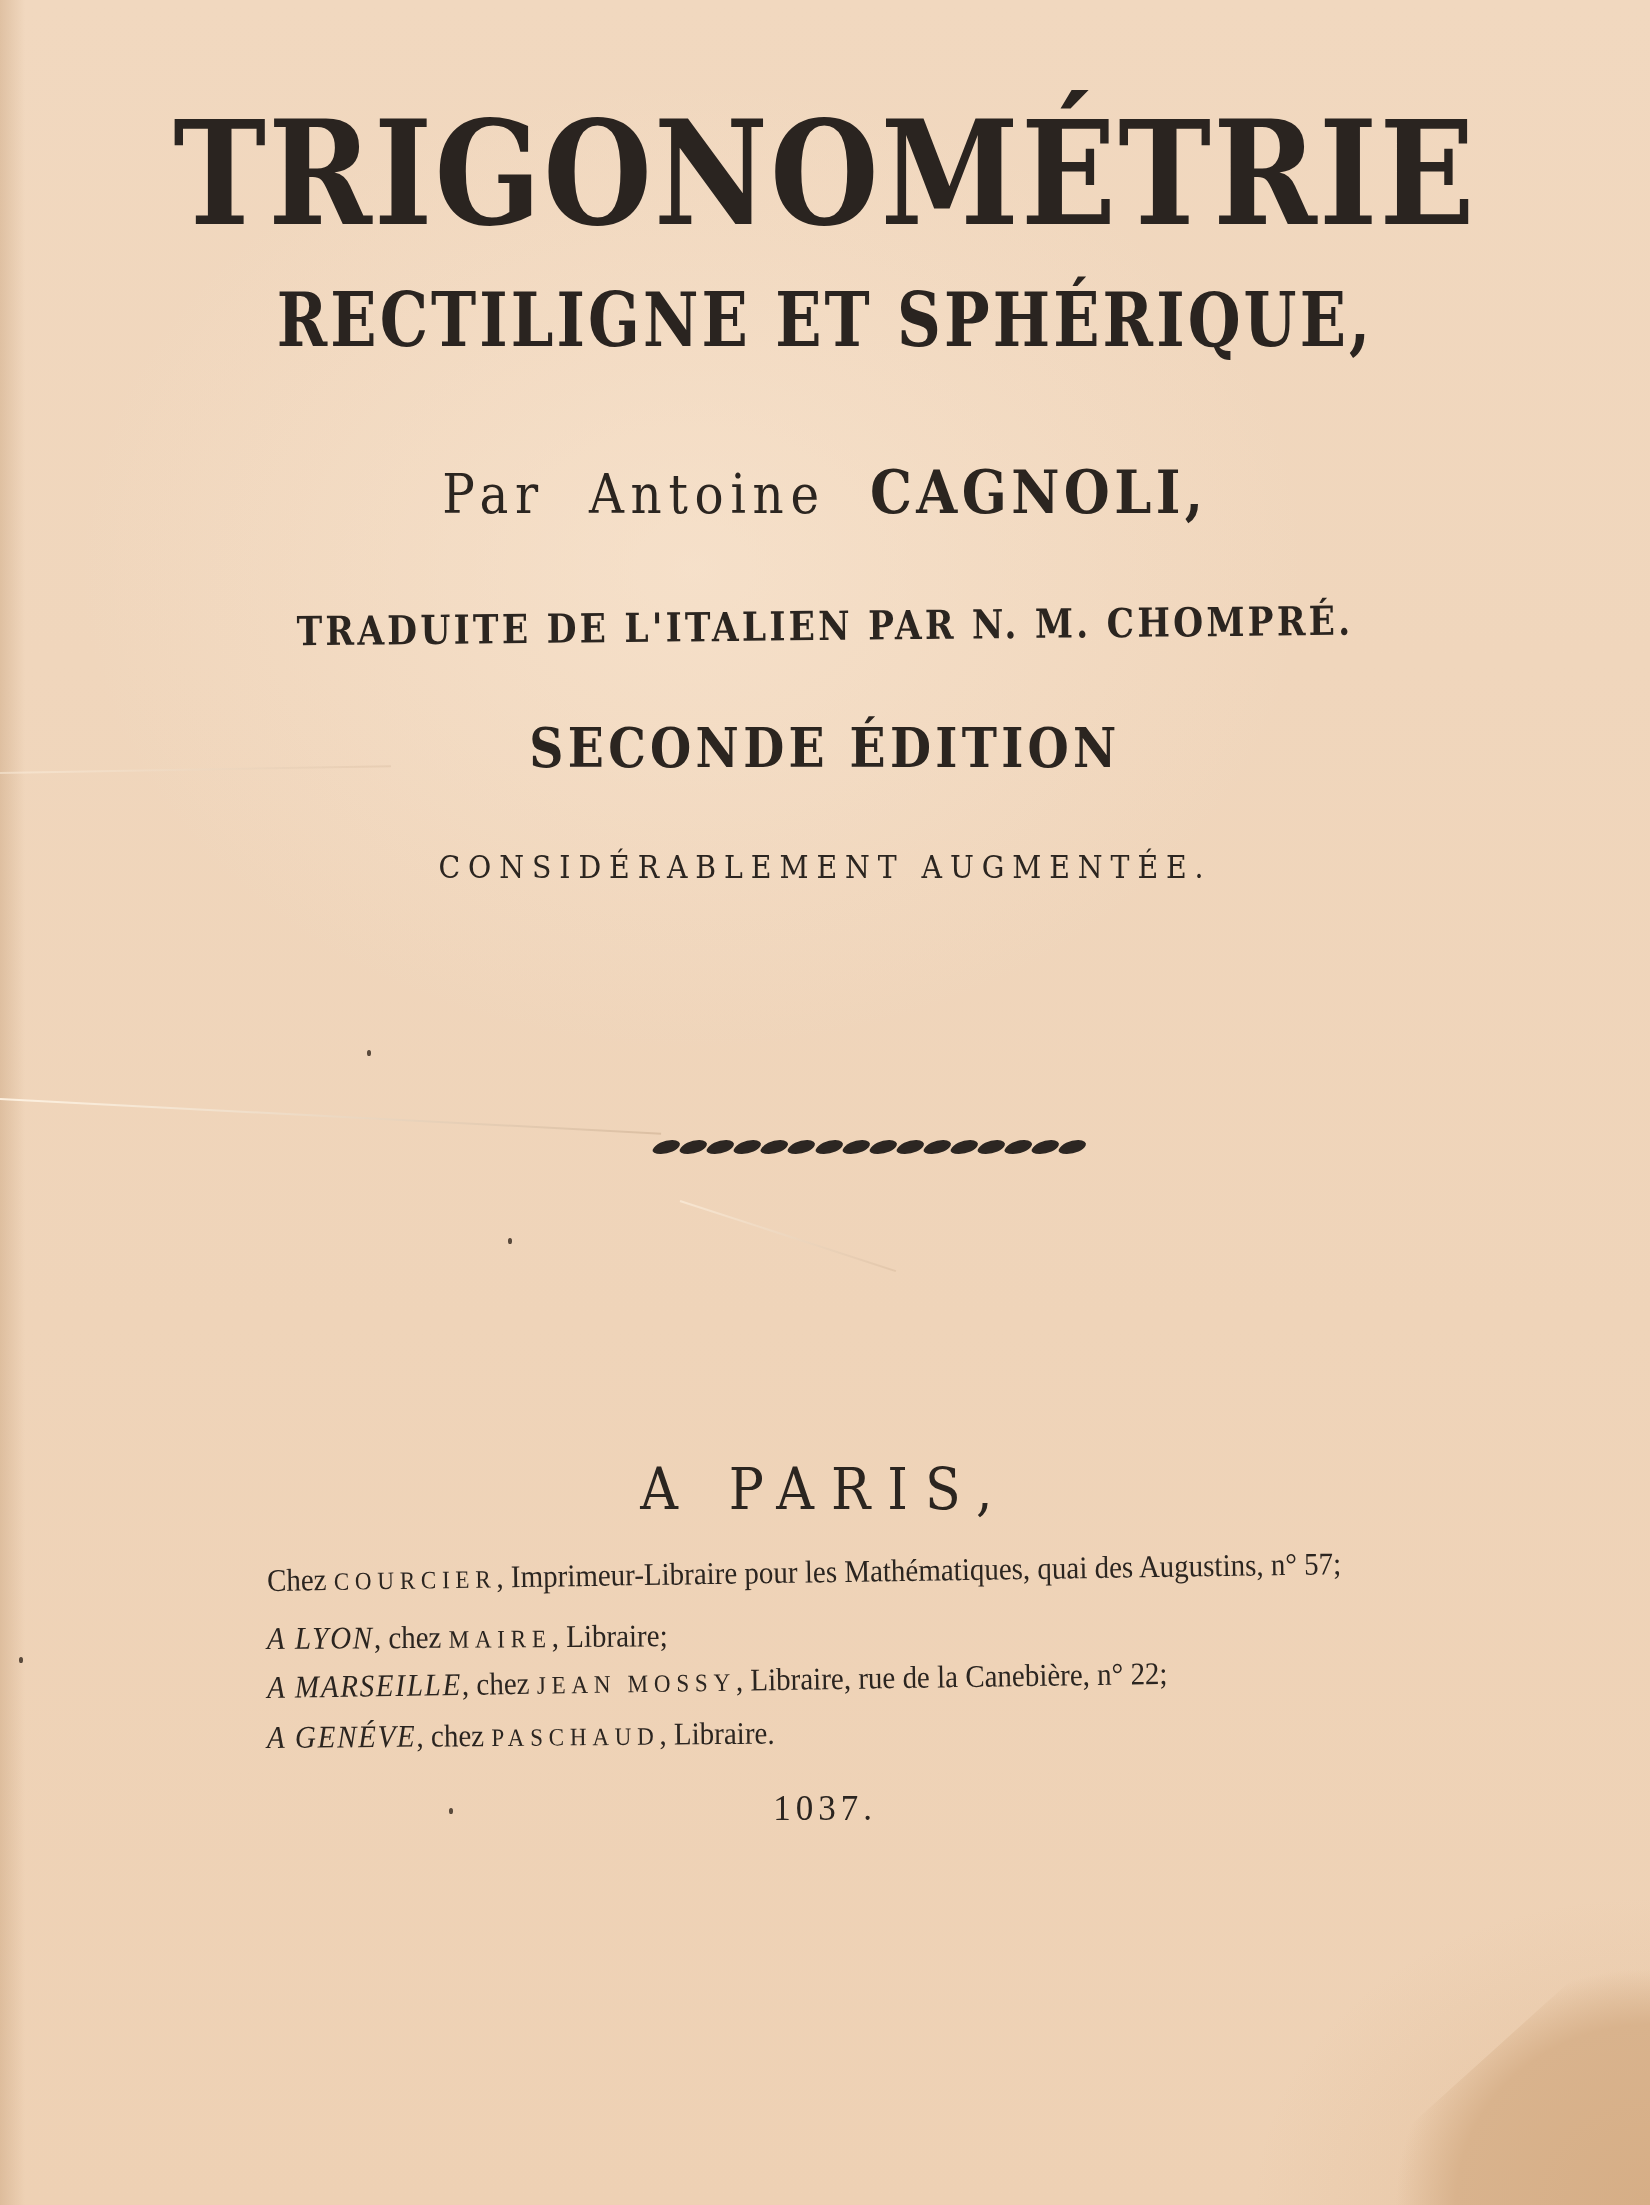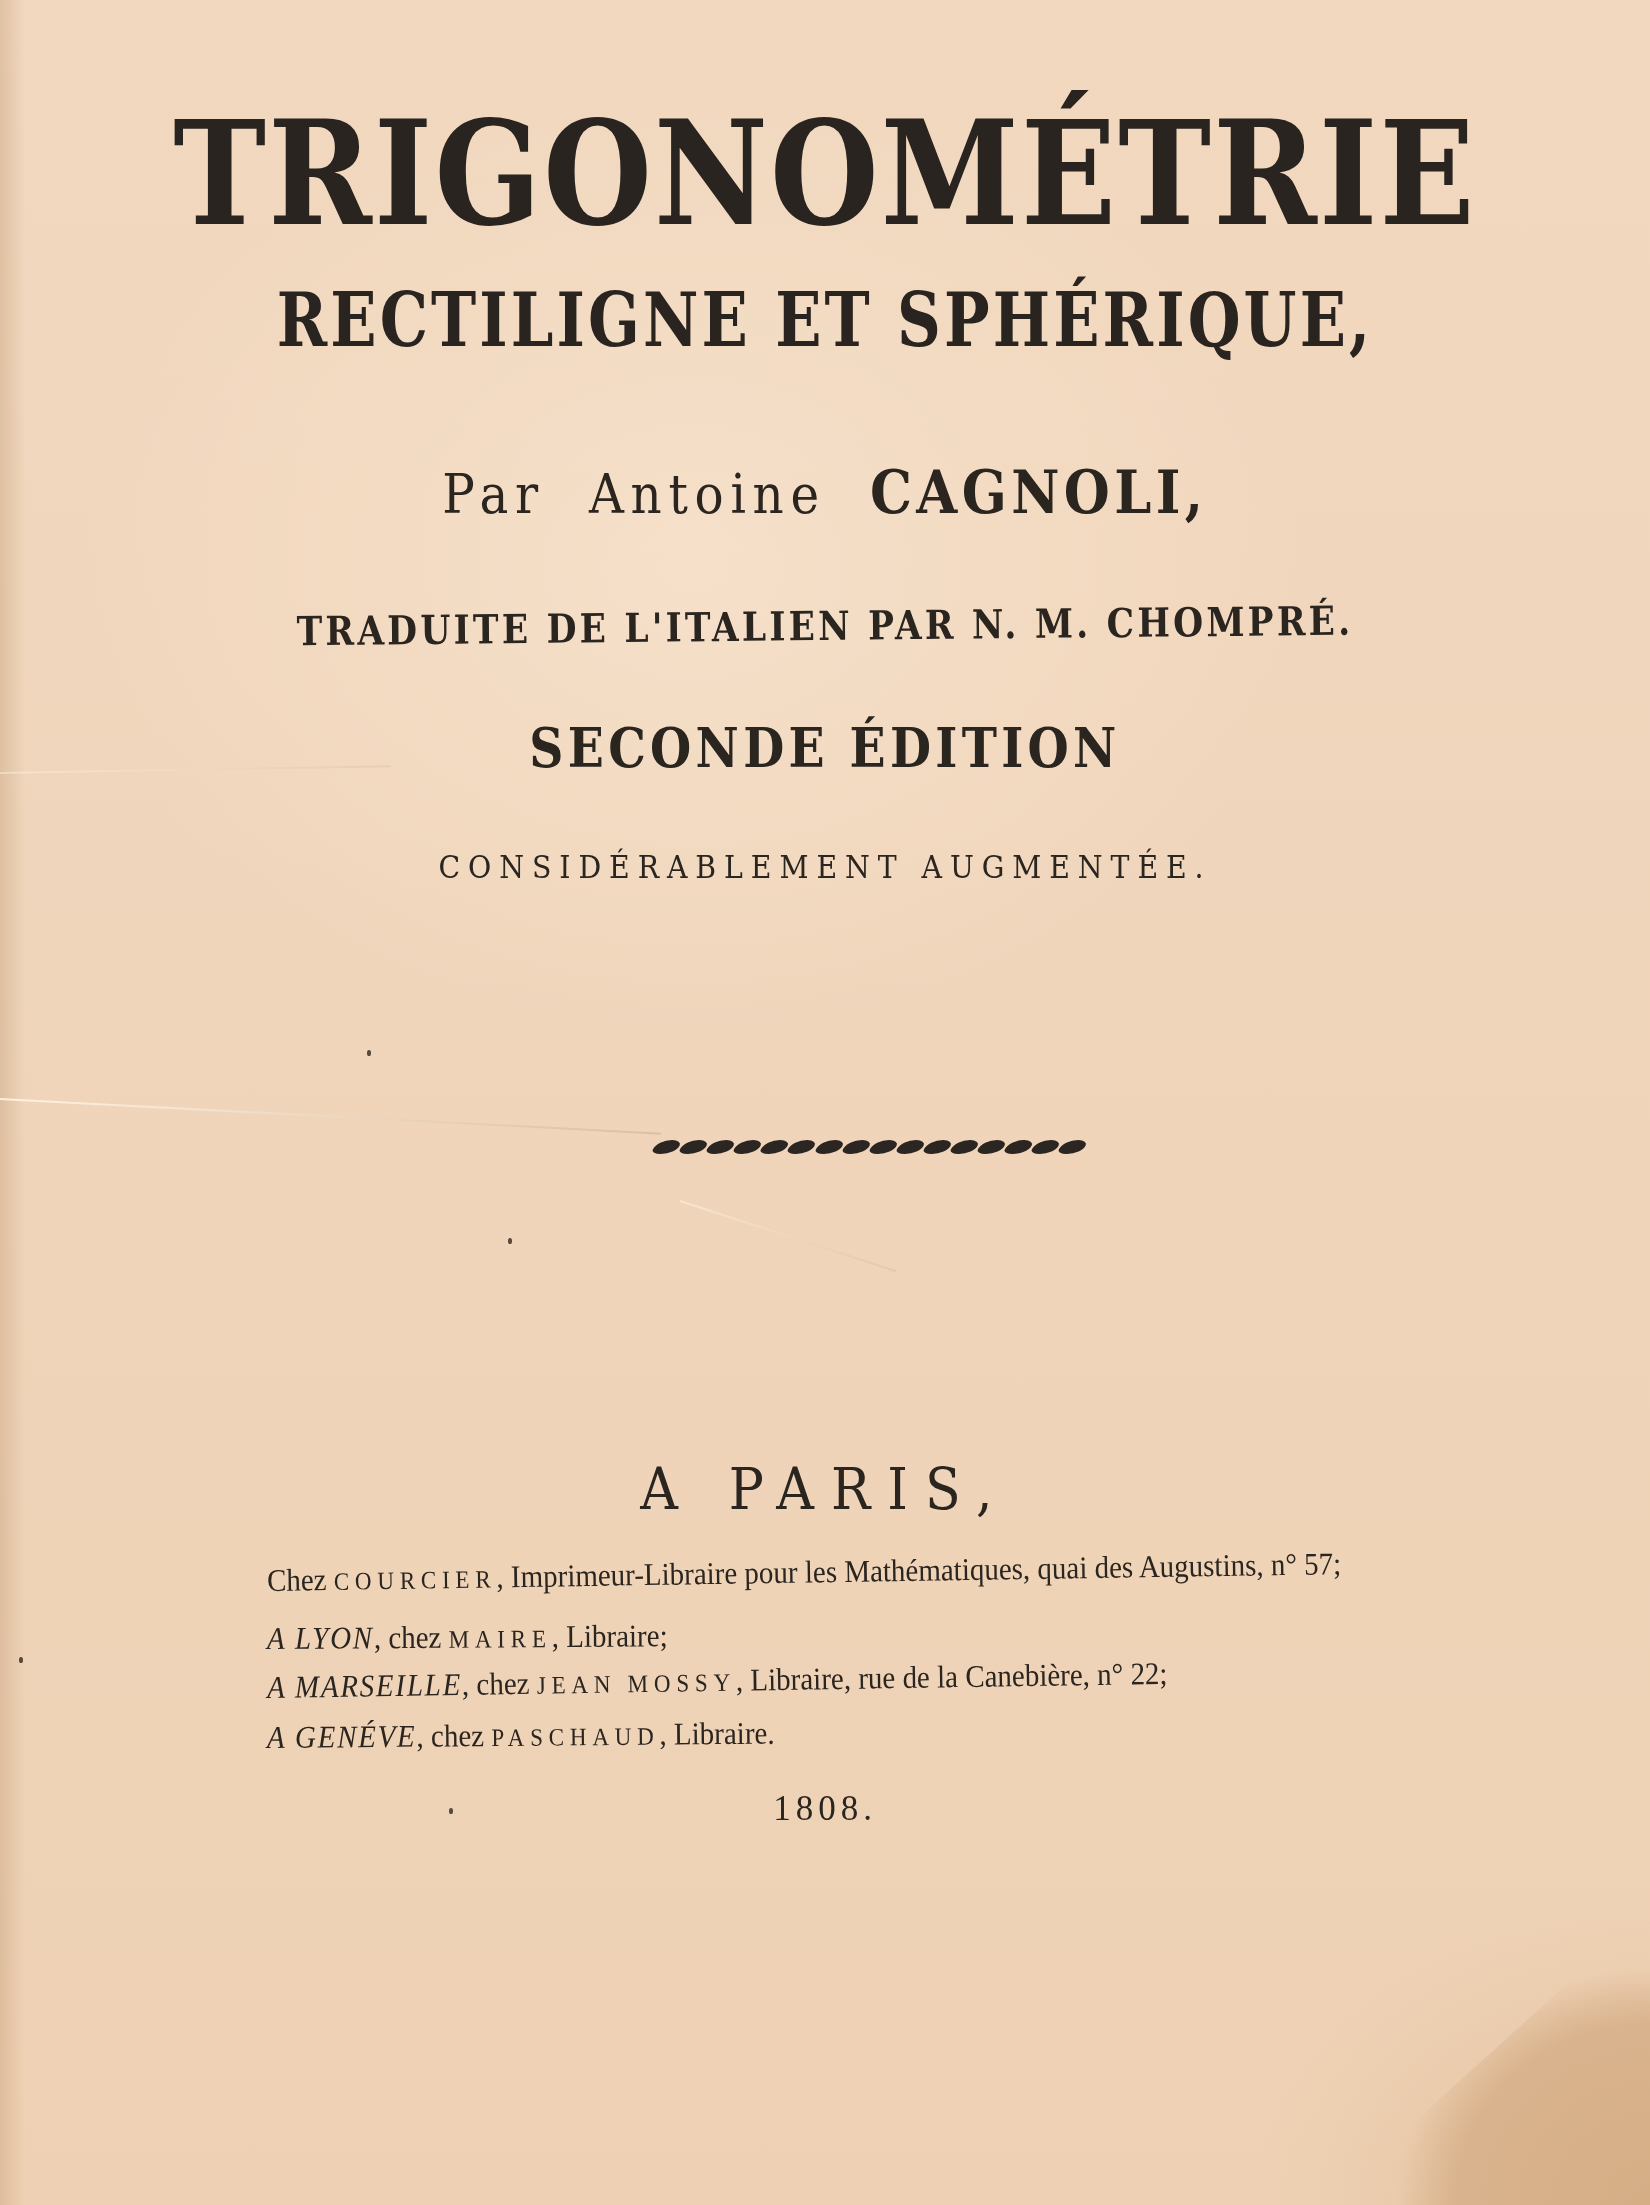--- a/index.html
+++ b/index.html
@@ -113,19 +113,19 @@
 </div>
 <div class="imprint" style="top:1670px; transform:rotate(-0.9deg) scaleX(0.92);">
   <span class="it">A MARSEILLE</span><span>, chez</span>
   <span class="sc">JEAN MOSSY</span><span>, Libraire, rue de la Canebière, n° 22;</span>
 </div>
 <div class="imprint" style="top:1720px; transform:rotate(-0.5deg) scaleX(0.92);">
   <span class="it">A GENÉVE</span><span>, chez</span>
   <span class="sc">PASCHAUD</span><span>, Libraire.</span>
 </div>
 
-<div class="line year">1808.</div>
+<div class="line year">1037.</div>
 
 <div class="speck" style="left:367px; top:1050px;"></div>
 <div class="speck" style="left:508px; top:1238px;"></div>
 <div class="speck" style="left:19px; top:1657px;"></div>
 <div class="speck" style="left:449px; top:1808px;"></div>
 
 
 </body></html>

